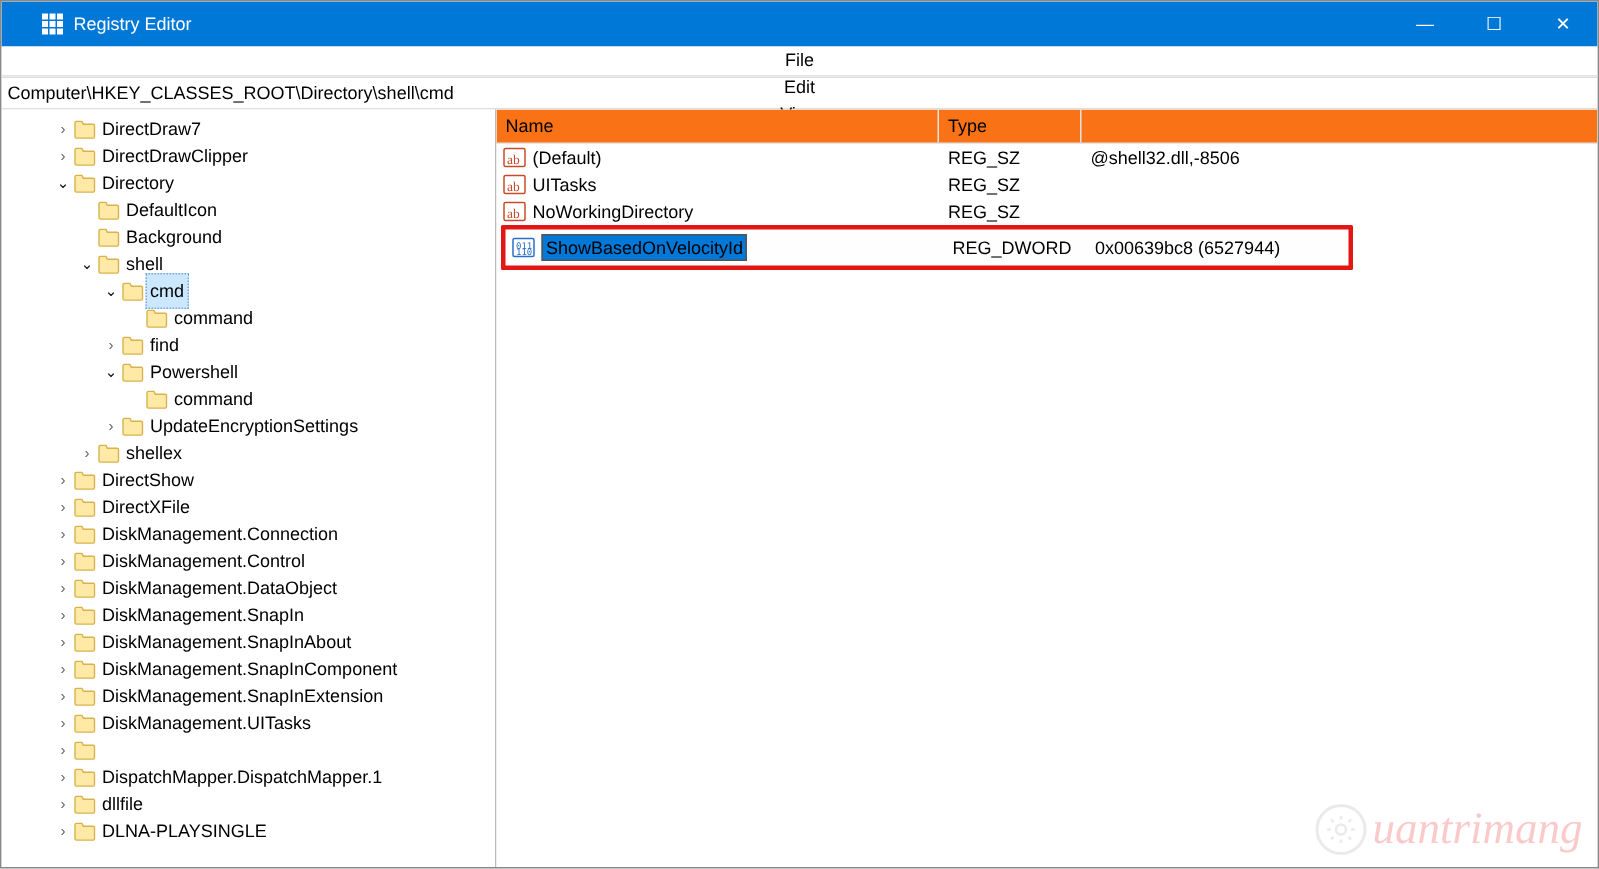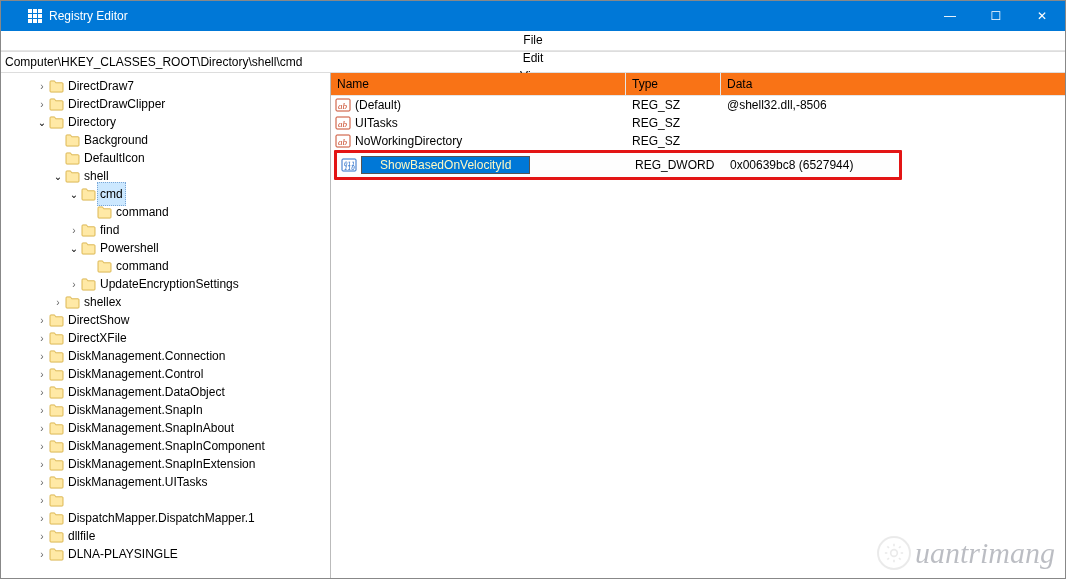--- a/index.html
+++ b/index.html
@@ -118,57 +118,57 @@
   .list-body { position: relative; }
   .list-row {
     display: flex;
     align-items: center;
     height: 18px;
     font-size: 12px;
   }
   .cell-name { width: 295px; padding-left: 4px; display: flex; align-items: center; gap: 4px;}
   .cell-type { width: 95px;  padding-left: 6px; }
   .cell-data { flex: 1;       padding-left: 6px; }
-  .val-icon { width: 16px; height: 16px; flex-shrink: 0; font-style: italic; }
+  .val-icon { width: 16px; height: 16px; flex-shrink: 0; }
   
   .highlight-box {
     position: absolute;
     border: 3px solid #e31515;
     left: 3px; right: 163px;
     top: 77px; height: 30px;
     background: #fefefe;
     pointer-events: none;
     border-radius: 1px;
   }
   .edit-row {
     position: absolute;
     top: 82px; left: 6px; right: 166px;
     height: 20px;
     display: flex; align-items: center;
   }
   .edit-row .cell-name { width: 292px; }
   .edit-name-box {
     background: #0078d7;
-    color: #fef9c3;
+    color: #000000;
     border: 1px solid #555;
-    padding: 1px 18px;
+    padding: 1px 2px;
     font-size: 12px;
     line-height: 14px;
   }
   
   .tree-pane::-webkit-scrollbar { width: 17px; }
   .tree-pane::-webkit-scrollbar-track { background: #f0f0f0; }
   .tree-pane::-webkit-scrollbar-thumb { background: #cdcdcd; }
   .tree-pane::-webkit-scrollbar-button { background: #f0f0f0; height: 17px; }
   
   .watermark {
     position: absolute;
     bottom: 8px; right: 10px;
     font-size: 30px;
-    color: #0f172a;
+    color: #ef4444;
     opacity: .28;
     font-style: italic;
     font-family: Georgia, serif;
     display: flex; align-items: center; gap: 4px;
     pointer-events: none;
   }
   .watermark .gear {
     width: 34px; height: 34px; border: 2px solid #888; border-radius: 50%;
     display:flex; align-items:center; justify-content:center;
     opacity:.6;
@@ -240,30 +240,30 @@
         </span>
         <span class="label-wrap">Directory</span>
       </div>
       <div class="tree-row" style="padding-left: 48px;">
         <span class="exp"></span>
         <span class="folder-icon">
           <svg viewBox="0 0 16 14" width="15" height="13">
             <path d="M1 3 L1 12 Q1 13 2 13 L14 13 Q15 13 15 12 L15 4 Q15 3 14 3 L7 3 L6 1 L2 1 Q1 1 1 2 Z" fill="#ffe9a6" stroke="#d9b24a"></path>
           </svg>
         </span>
-        <span class="label-wrap">Background</span>
+        <span class="label-wrap">DefaultIcon</span>
       </div>
       <div class="tree-row" style="padding-left: 48px;">
         <span class="exp"></span>
         <span class="folder-icon">
           <svg viewBox="0 0 16 14" width="15" height="13">
             <path d="M1 3 L1 12 Q1 13 2 13 L14 13 Q15 13 15 12 L15 4 Q15 3 14 3 L7 3 L6 1 L2 1 Q1 1 1 2 Z" fill="#ffe9a6" stroke="#d9b24a"></path>
           </svg>
         </span>
-        <span class="label-wrap">DefaultIcon</span>
+        <span class="label-wrap">Background</span>
       </div>
       <div class="tree-row" style="padding-left: 48px;">
         <span class="exp open">⌄</span>
         <span class="folder-icon">
           <svg viewBox="0 0 16 14" width="15" height="13">
             <path d="M1 3 L1 12 Q1 13 2 13 L14 13 Q15 13 15 12 L15 4 Q15 3 14 3 L7 3 L6 1 L2 1 Q1 1 1 2 Z" fill="#ffe9a6" stroke="#d9b24a"></path>
           </svg>
         </span>
         <span class="label-wrap">shell</span>
       </div>
@@ -454,21 +454,20 @@
           </svg>
         </span>
         <span class="label-wrap">DLNA-PLAYSINGLE</span>
       </div>
     </div>
 
   <div class="list-pane">
     <div class="list-header">
       <div class="col-name">Name</div>
       <div class="col-type">Type</div>
-      <div class="col-data">Data</div>
     </div>
     <div class="list-body" id="list-body">
         <div class="list-row">
           <div class="cell-name">
             <span class="val-icon"><svg viewBox="0 0 16 16" width="16" height="16">
                 <rect x="1" y="2" width="14" height="12" rx="1" fill="#fff" stroke="#c94a2a"></rect>
                 <text x="3" y="12" font-size="9" fill="#c94a2a" font-family="serif">ab</text>
               </svg></span>
             <span>(Default)</span>
           </div>

